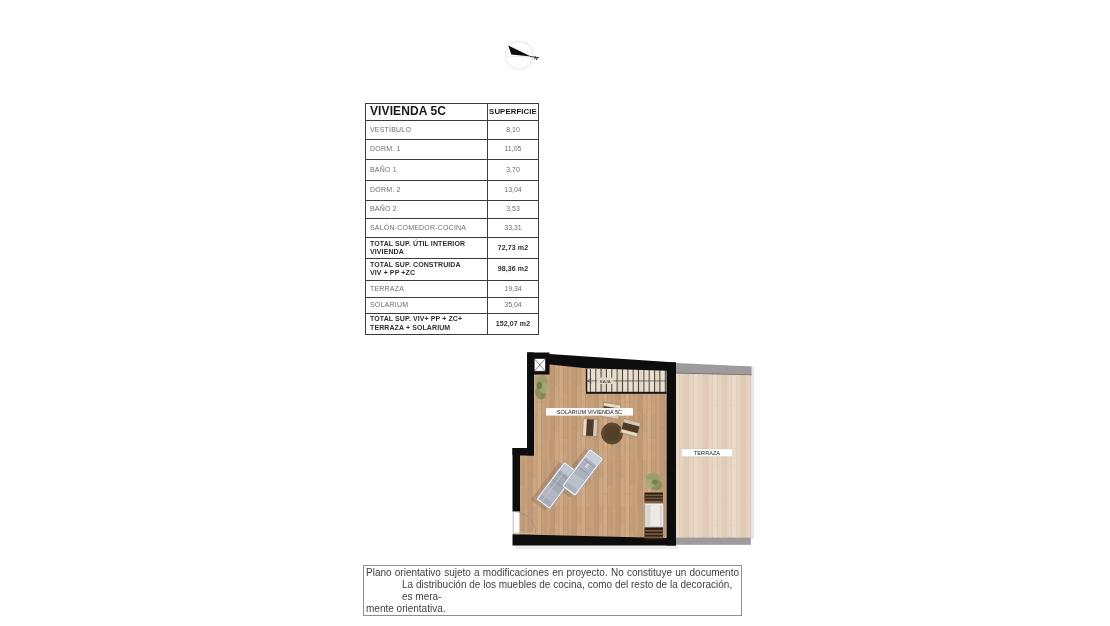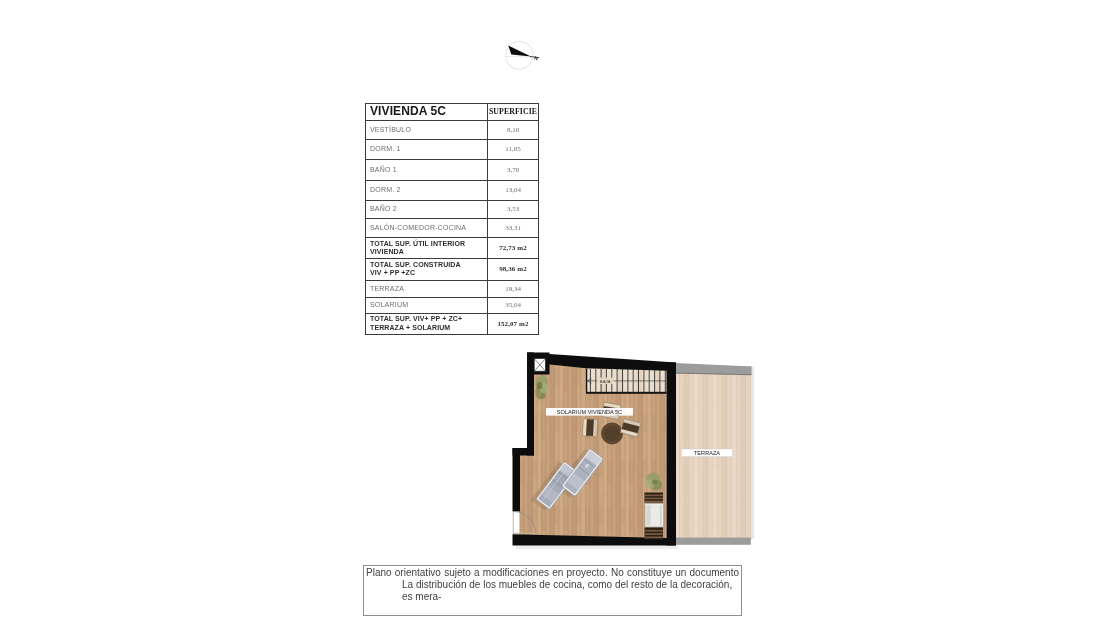--- a/index.html
+++ b/index.html
@@ -2,21 +2,21 @@
 <html><head>
 <meta charset="utf-8">
 <style>
   html,body{margin:0;padding:0;}
   body{width:1110px;height:626px;background:#fff;position:relative;overflow:hidden;
        font-family:"Liberation Sans", sans-serif;}
   .abs{position:absolute;}
   table.surf{border-collapse:collapse;table-layout:fixed;font-size:7px;line-height:8.4px;}
   table.surf td{border:1px solid #3c3c3c;padding:0;vertical-align:middle;font-size:7px;line-height:8.4px;}
   table.surf td.c1{padding-left:4px;width:117px;}
-  table.surf td.c2{width:50px;text-align:center;font-family:Liberation Serif, serif;}
+  table.surf td.c2{width:50px;text-align:center;}
   .lbl{font-size:7px;color:#6e6e6e;letter-spacing:0.2px;}
   .num{font-size:7px;color:#6e6e6e;}
   .b{font-weight:bold;color:#2e2e2e;font-size:7px;line-height:8.4px;letter-spacing:0.1px;}
 </style>
 </head>
 <body>
 
 <svg class="abs" style="left:495px;top:28px" width="60" height="56" viewBox="495 28 60 56">
   <circle cx="519.3" cy="55.2" r="13.8" fill="none" stroke="#ebebeb" stroke-width="1.2"></circle>
   <line x1="506" y1="56.4" x2="531" y2="57" stroke="#dedede" stroke-width="0.6"></line>
@@ -283,13 +283,14 @@
     <rect x="681.5" y="449" width="51" height="7.6" fill="#ffffff" stroke="#c9c9c9" stroke-width="0.4"></rect>
     <text x="707" y="454.9" font-size="5.6" fill="#1c1c1c" text-anchor="middle" font-family="Liberation Sans">TERRAZA</text>
   </g>
 
   <rect x="516" y="545.6" width="162" height="3.5" fill="#000000" opacity="0.07"></rect>
 </svg>
 
 <div class="abs" style="left:363px;top:565px;width:373px;height:47px;border:1px solid #8f8f8f;padding:1px 2px;font-size:10px;color:#3f3f3f;">
   <div style="text-align:justify;text-align-last:justify;line-height:11.9px;">Plano orientativo sujeto a modificaciones en proyecto. No constituye un documento</div>
   <div style="line-height:11.9px;margin-left:36px;">La distribución de los muebles de cocina, como del resto de la decoración, es mera-</div>
+  <div style="line-height:11.9px;">mente orientativa.</div>
 </div>
 
 </body></html>

